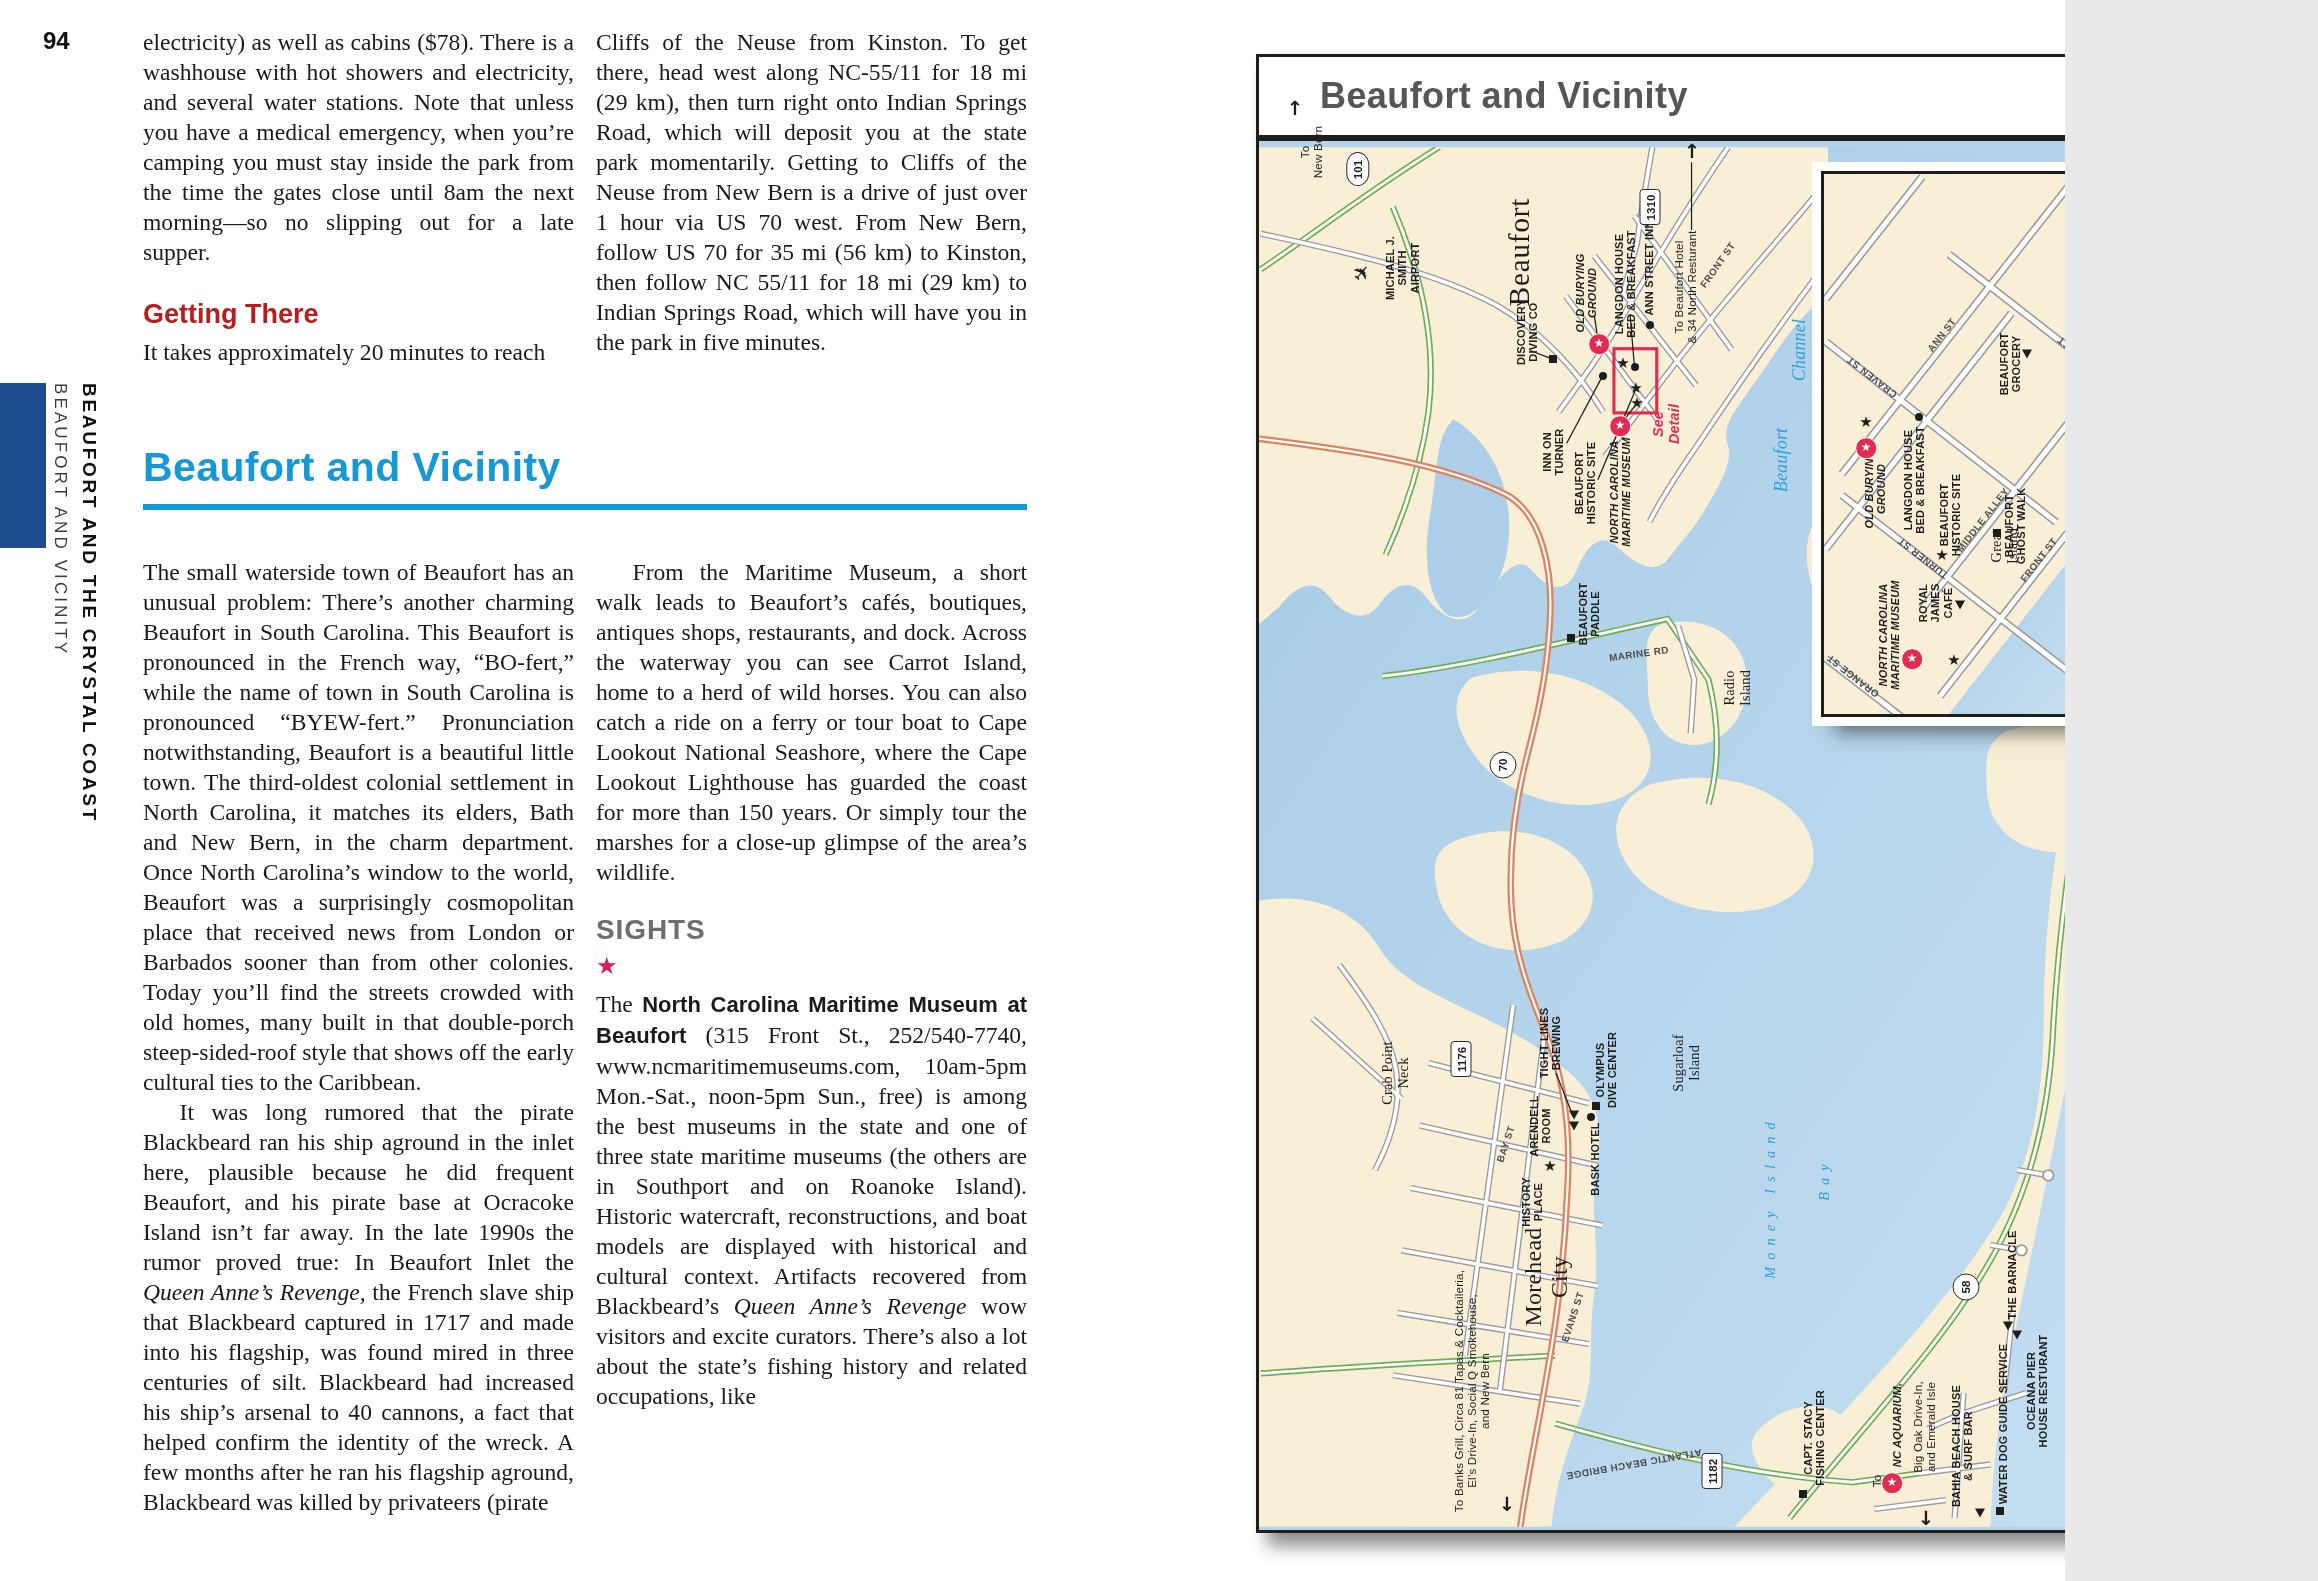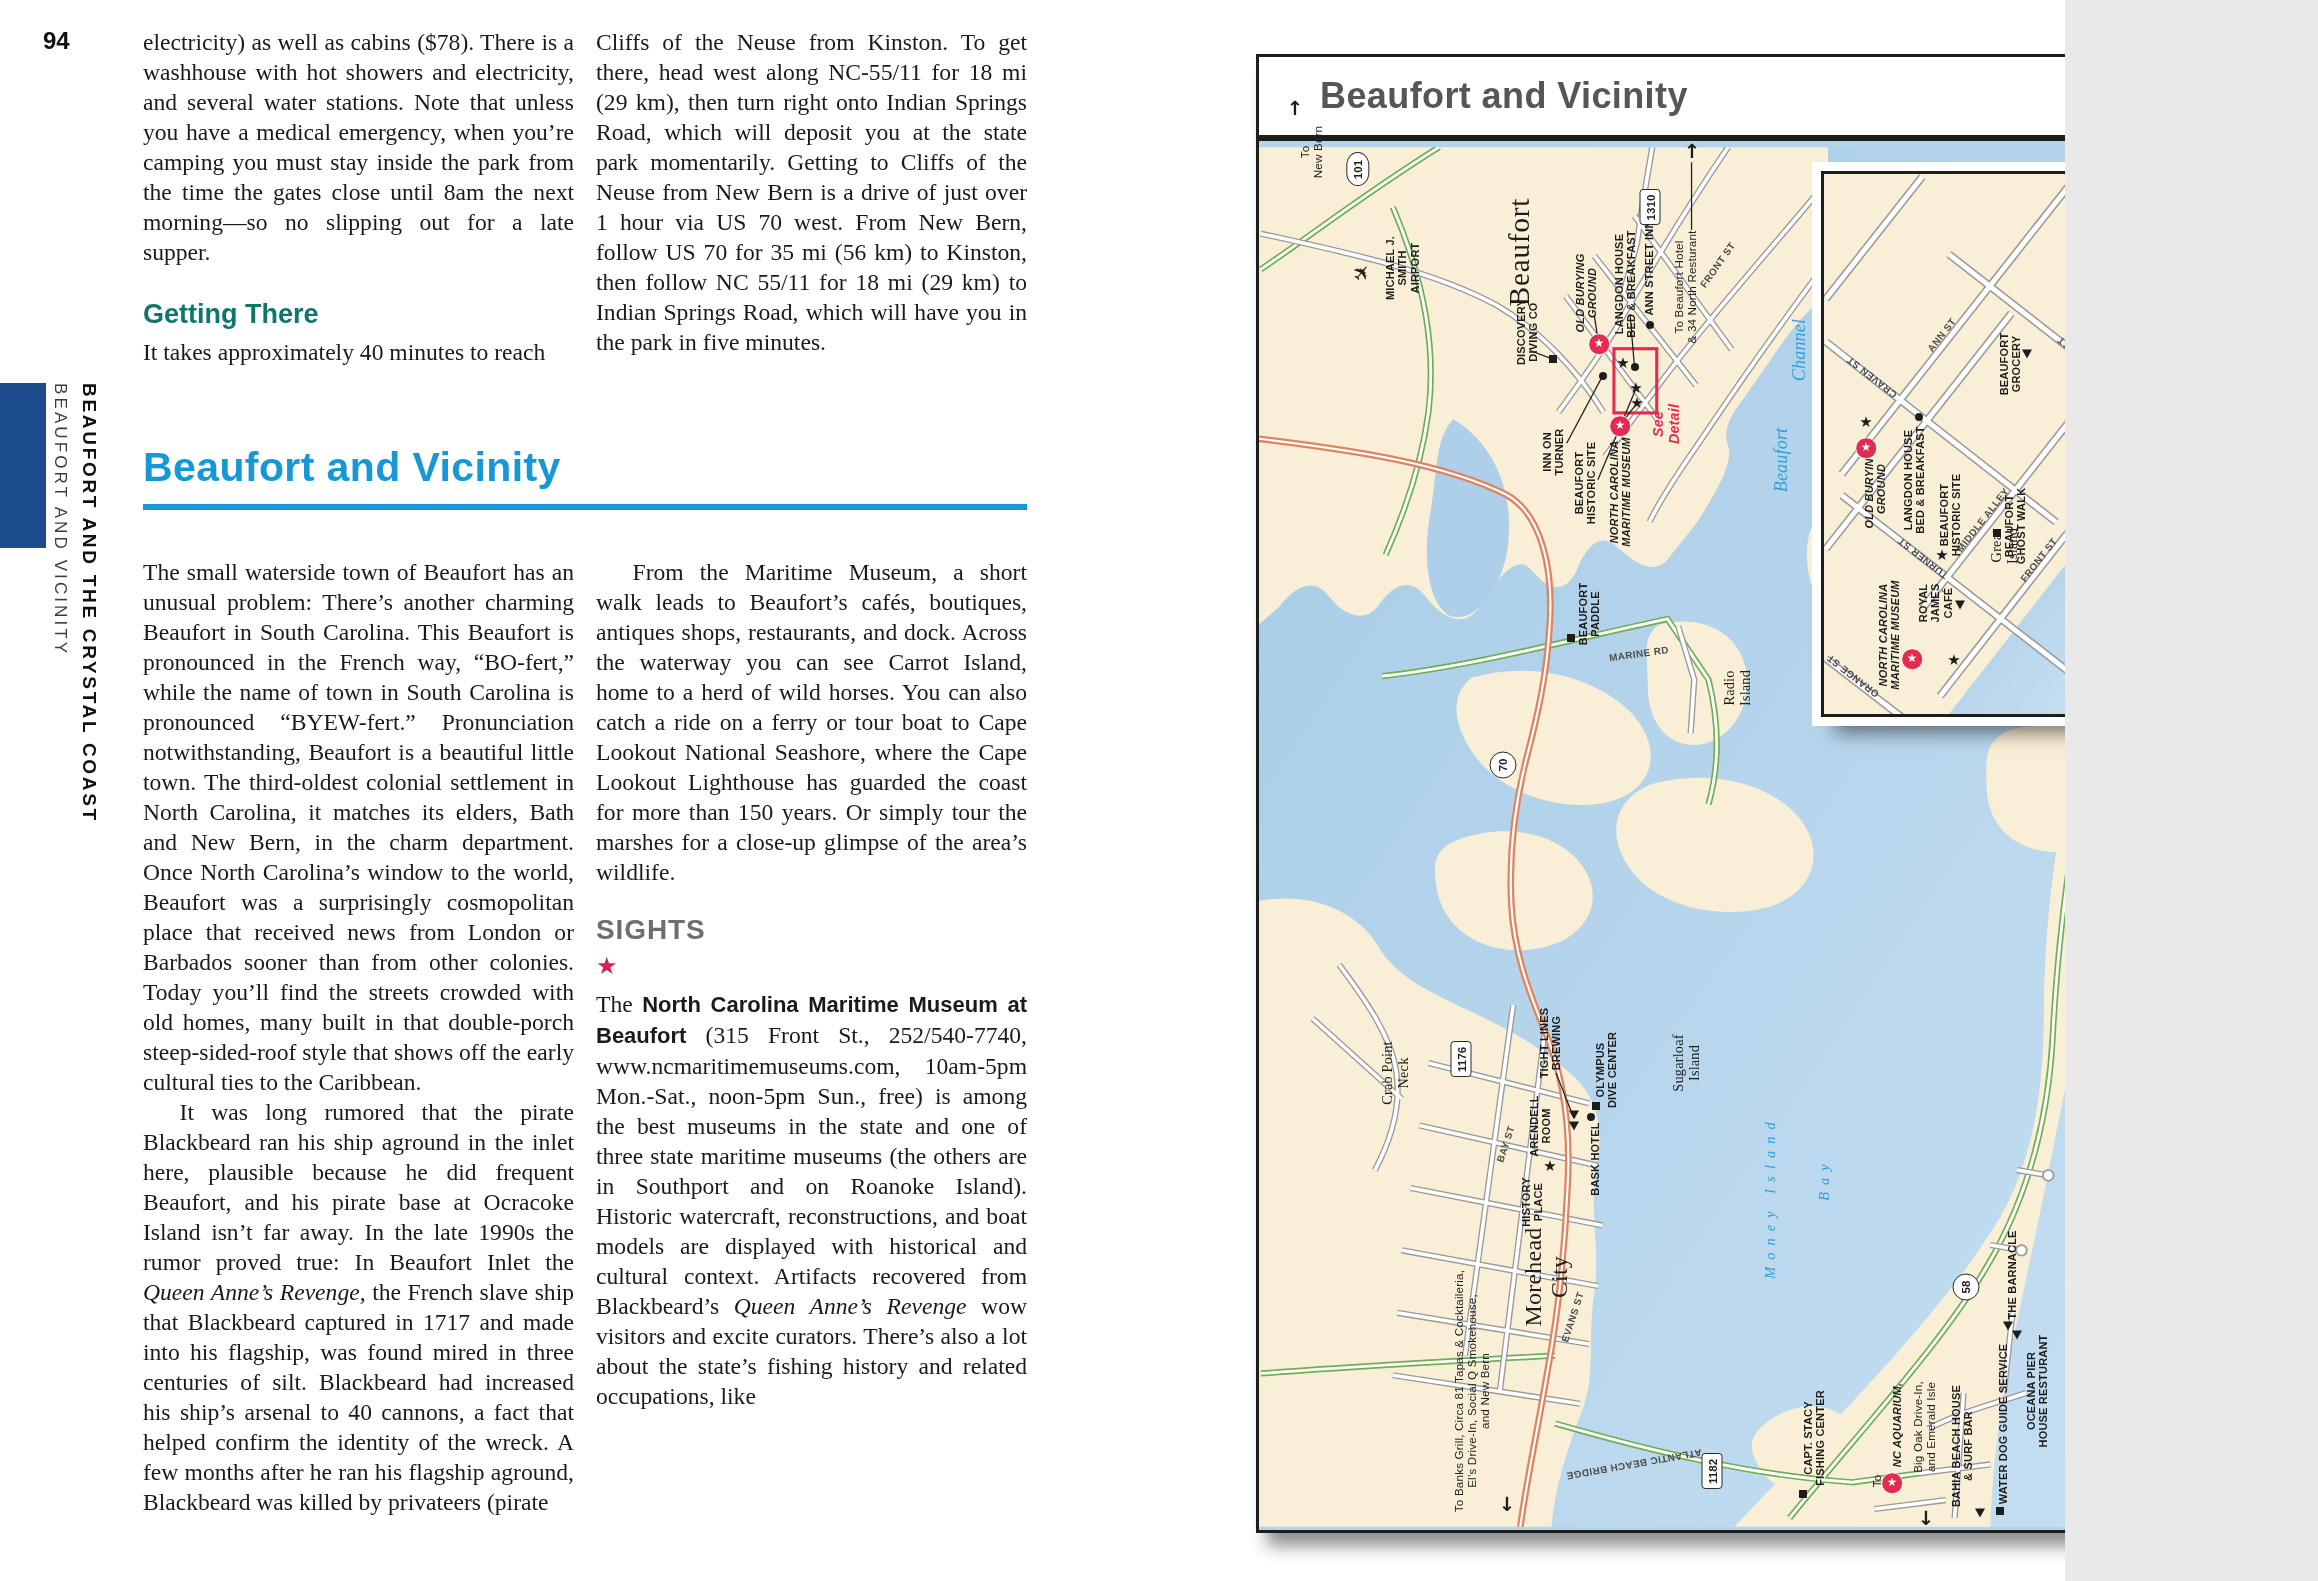--- a/index.html
+++ b/index.html
@@ -7,21 +7,21 @@
         font-family:"Liberation Serif",serif;color:#1a1a1a;}
   
   .pagenum{position:absolute;font:700 24px "Liberation Sans",sans-serif;color:#111;}
   .vbar{position:absolute;background:#1c4b8e;}
   .vtext{position:absolute;writing-mode:vertical-rl;text-orientation:mixed;white-space:nowrap;}
   .vtext.bold{font:700 19px "Liberation Sans",sans-serif;letter-spacing:2.7px;color:#111;}
   .vtext.light{font:400 17px "Liberation Sans",sans-serif;letter-spacing:3.1px;color:#3c3c3c;}
   .tcol{position:absolute;font-size:23.6px;line-height:30px;text-align:justify;}
   .tcol p{margin:0;}
   .tcol p.ind{text-indent:1.55em;}
-  .h-green{font:700 27px "Liberation Sans",sans-serif;color:#0f766e;margin:32px 0 7.1px 0;}
+  .h-green{font:700 27px "Liberation Sans",sans-serif;color:#b91c1c;margin:32px 0 7.1px 0;}
   .bighead{position:absolute;border-bottom:6.2px solid #1798d6;padding-bottom:12.5px;}
   .bighead h1{margin:0;font:700 41px "Liberation Sans",sans-serif;color:#1798d6;letter-spacing:0.4px;}
   .sights-h{font:700 28px "Liberation Sans",sans-serif;color:#6d6e71;letter-spacing:0.9px;margin:27px 0 3.6px 0;}
   .sight-title{display:flex;align-items:flex-start;margin:1.8px 0 7.1px 0;text-align:left;}
   .sight-title .st-star{font-size:24px;color:#d81e5b;line-height:32px;margin-right:12.5px;font-family:"DejaVu Sans",sans-serif;}
   .sight-title .st-text{font:700 28px/32px "Liberation Sans",sans-serif;color:#0e7c66;white-space:pre-line;}
   .bold-lead{font-family:"Liberation Sans",sans-serif;font-weight:700;font-size:22px;}
   
   .map-frame{position:absolute;left:1256px;top:54px;width:940px;height:1473px;
              border:3.6px solid #1d1d1b;background:#b4d4ec;box-shadow:10.7px 12.5px 16px rgba(0,0,0,.45);}
@@ -77,21 +77,21 @@
   <div class="vtext bold" style="left:78px;top:383px;">BEAUFORT AND THE CRYSTAL COAST</div>
   <div class="vtext light" style="left:50px;top:383px;">BEAUFORT AND VICINITY</div>
 
   <div class="vbar" style="left:2272px;top:379px;width:46px;height:165px;"></div>
   <div class="vtext bold" style="left:2240px;top:381px;">BEAUFORT AND THE CRYSTAL COAST</div>
   <div class="vtext light" style="left:2212px;top:381px;">BEAUFORT AND VICINITY</div>
 
   <div class="tcol" style="left:143px;top:27px;width:431px;">
     <p>electricity) as well as cabins ($78). There is a washhouse with hot showers and electricity, and several water stations. Note that unless you have a medical emergency, when you’re camping you must stay inside the park from the time the gates close until 8am the next morning—so no slipping out for a late supper.</p>
     <h3 class="h-green">Getting There</h3>
-    <p>It takes approximately 40 minutes to reach</p>
+    <p>It takes approximately 20 minutes to reach</p>
   </div>
   <div class="tcol" style="left:596px;top:27px;width:431px;">
     <p>Cliffs of the Neuse from Kinston. To get there, head west along NC-55/11 for 18 mi (29 km), then turn right onto Indian Springs Road, which will deposit you at the state park momentarily. Getting to Cliffs of the Neuse from New Bern is a drive of just over 1 hour via US 70 west. From New Bern, follow US 70 for 35 mi (56 km) to Kinston, then follow NC 55/11 for 18 mi (29 km) to Indian Springs Road, which will have you in the park in five minutes.</p>
   </div>
 
   <div class="bighead" style="left:143px;top:444px;width:884px;">
     <h1>Beaufort and Vicinity</h1>
   </div>
 
   <div class="tcol" style="left:143px;top:557px;width:431px;">

